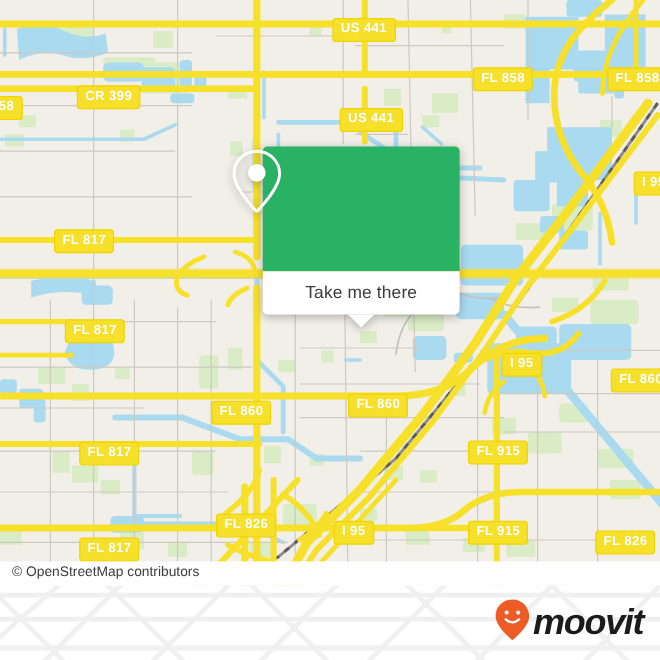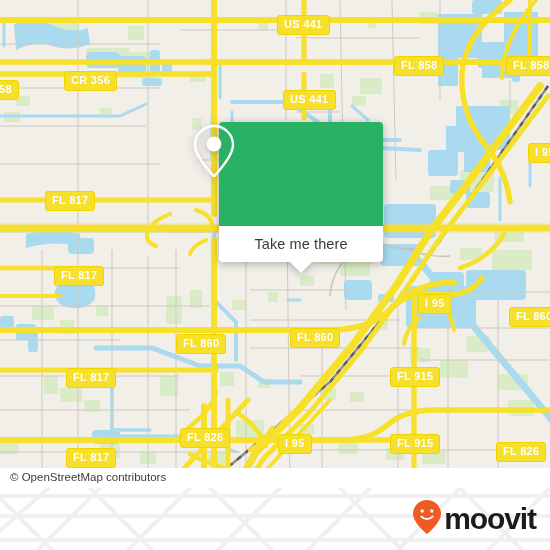--- a/index.html
+++ b/index.html
@@ -74,21 +74,21 @@
     position:absolute;left:0;top:488px;width:550px;height:62px;
     background:#ffffff;overflow:hidden;
   }
   .footer-wm{position:absolute;left:0;top:0;opacity:1;}
   .footer-title{
     position:absolute;left:20px;top:50%;transform:translateY(-50%);
     font-size:14.5px;color:#2f2f2f;white-space:nowrap;
   }
   .logo{
     position:absolute;right:14px;top:50%;transform:translateY(-50%);
-    display:flex;align-items:center;gap:2px;
+    display:flex;align-items:center;gap:2px;font-style:italic;
   }
   .logo-word{
     font-size:30px;font-weight:bold;color:#1b1b1b;
     letter-spacing:-1.1px;line-height:1;
   }
 </style>
 </head>
 <body>
 
 <div id="root">
@@ -358,21 +358,21 @@
         </g>
 
         <rect x="0" y="468" width="550" height="20" fill="#ffffff"></rect>
       </g>
     </svg>
 
     <div id="shield-layer">
         <div class="shield" style="left: 277px; top: 15px;">US 441</div>
         <div class="shield" style="left: 394px; top: 56px;">FL 858</div>
         <div class="shield" style="left: 506px; top: 56px;">FL 858</div>
-        <div class="shield" style="left: 64px; top: 71px;">CR 356</div>
+        <div class="shield" style="left: 64px; top: 71px;">CR 399</div>
         <div class="shield" style="left: -8px; top: 80px;">58</div>
         <div class="shield" style="left: 283px; top: 90px;">US 441</div>
         <div class="shield" style="left: 528px; top: 143px;">I 95</div>
         <div class="shield" style="left: 45px; top: 191px;">FL 817</div>
         <div class="shield" style="left: 54px; top: 266px;">FL 817</div>
         <div class="shield" style="left: 418px; top: 294px;">I 95</div>
         <div class="shield" style="left: 509px; top: 307px;">FL 860</div>
         <div class="shield" style="left: 290px; top: 328px;">FL 860</div>
         <div class="shield" style="left: 176px; top: 334px;">FL 860</div>
         <div class="shield" style="left: 66px; top: 368px;">FL 817</div>

